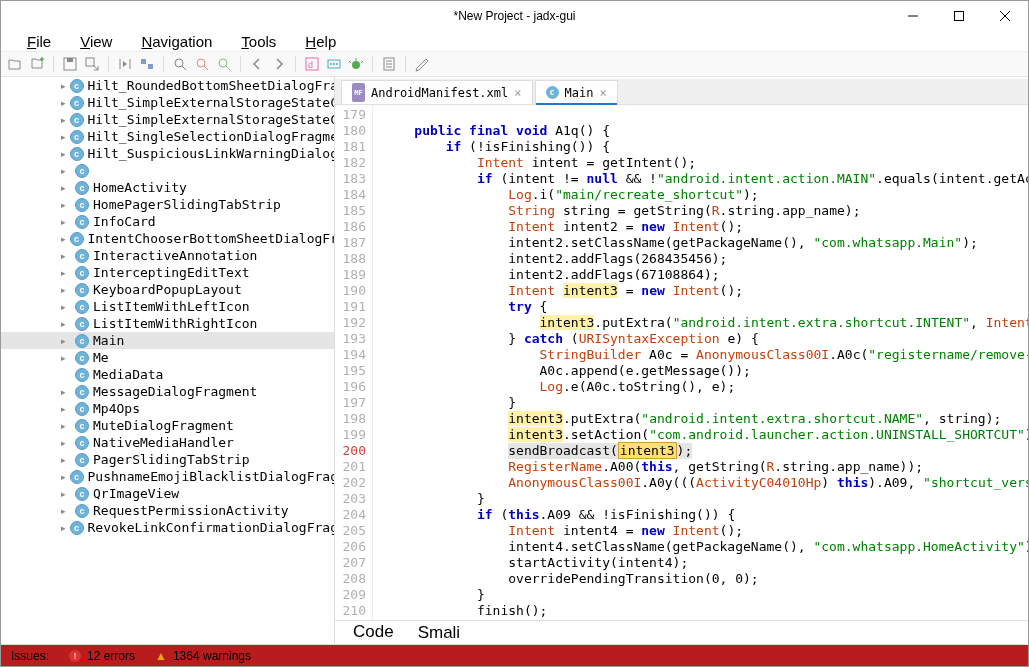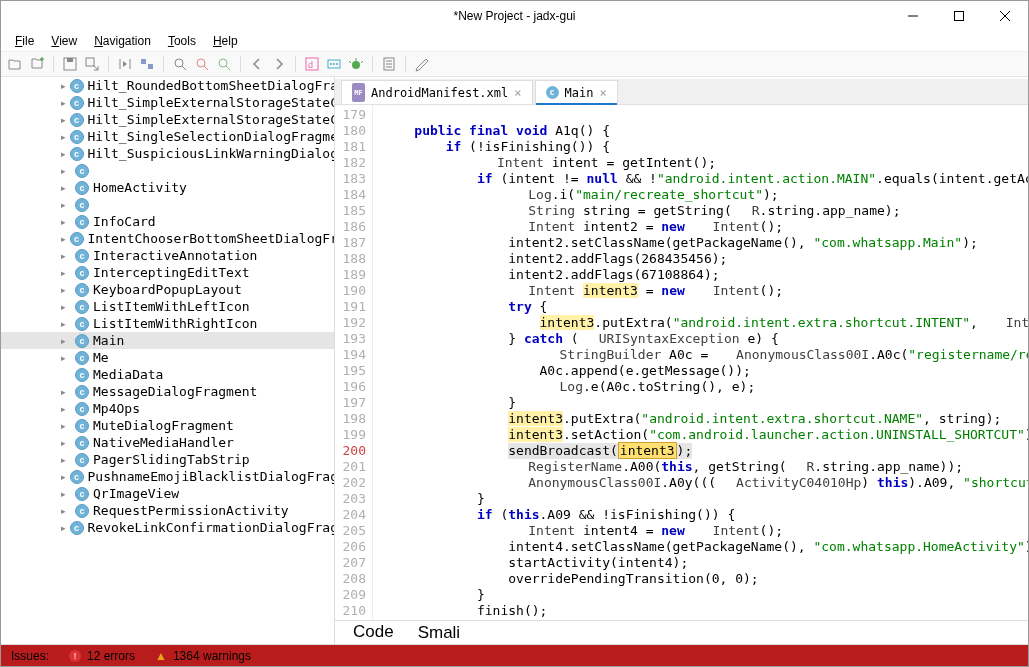--- a/index.html
+++ b/index.html
@@ -2,21 +2,21 @@
 <html><head>
 <meta charset="utf-8">
 <style>
 * { box-sizing: border-box; margin: 0; padding: 0; }
 body { font-family: "Segoe UI", Tahoma, sans-serif; font-size: 12px; color: #000; background: #fff; width: 1029px; height: 667px; overflow: hidden; border: 1px solid #999; display: flex; flex-direction: column; }
 .titlebar { height: 30px; display: flex; align-items: center; justify-content: center; position: relative; background: #fff; }
 .titlebar .title { font-size: 12px; }
 .winctrl { position: absolute; right: 0; top: 0; display: flex; height: 30px; }
 .winctrl div { width: 46px; display: flex; align-items: center; justify-content: center; font-size: 14px; font-family: sans-serif; }
 .menubar { height: 20px; display: flex; align-items: center; padding: 0 6px; gap: 1px; background: #fff; }
-.menubar div { padding: 2px 8px; font-size: 12px; }
+.menubar div { padding: 2px 8px; font-size: 15px; margin-left: 12px; }
 .menubar u { text-decoration: underline; }
 .toolbar { height: 26px; display: flex; align-items: center; padding: 0 6px; gap: 6px; background: #f9f9f9; border-top: 1px solid #eee; border-bottom: 1px solid #e5e5e5; }
 .toolbar .icon { width: 16px; height: 16px; display: flex; align-items: center; justify-content: center; color: #555; }
 .toolbar .sep { width: 1px; height: 16px; background: #ddd; margin: 0 2px; }
 .main { flex: 1; display: flex; overflow: hidden; }
 .sidebar { width: 333px; background: #fff; overflow: hidden; display: flex; flex-direction: column; }
 .tree { flex: 1; overflow: hidden; }
 .tree-row { height: 17px; display: flex; align-items: center; padding-left: 60px; gap: 4px; font-family: "Segoe UI", sans-serif; font-size: 12px; white-space: nowrap; }
 .tree-row .arrow { width: 10px; color: #888; font-size: 9px; }
 .tree-row .cls { width: 14px; height: 14px; border-radius: 50%; background: #6fb3d9; display: flex; align-items: center; justify-content: center; color: #fff; font-size: 9px; font-weight: bold; flex-shrink: 0; border:1px solid #5a9cc4;}
@@ -28,21 +28,21 @@
 .tab.active::after { content:""; position:absolute; left:0; right:0; bottom:-1px; height:2px; background:#2077d2; }
 .tab .close { color: #999; font-size: 12px; }
 .tab .cls { width: 13px; height: 13px; border-radius: 50%; background: #6fb3d9; display: inline-flex; align-items: center; justify-content: center; color: #fff; font-size: 8px; font-weight: bold; }
 .tab .mf { width:13px; height:19px; background:#9b8bc2; color:#fff; font-size:7px; font-weight:bold; display:inline-flex; align-items:center; justify-content:center; border-radius:2px;}
 .code-wrap { flex: 1; display: flex; overflow: hidden; font-family: Consolas, monospace; font-size: 13px; line-height: 16px; position:relative; }
 .gutter { width: 38px; background: #fff; border-right: 1px solid #eee; text-align: right; color: #b0b0b0; padding-right: 6px; padding-top: 2px; }
 .gutter .ln200 { color: #c44; font-weight: normal; }
 .code { flex: 1; padding-top: 2px; padding-left: 10px; white-space: pre; overflow: hidden; }
 .kw { color: #0000c0; font-weight: bold; }
 .str { color: #008000; }
-.type { color: #404040; margin-left: 20px; }
+.type { color: #c2410c; }
 .hl { background: #fff2a8; }
 .hlbox { background: #ffe070; border:1px solid #d0a030; padding:0 1px; }
 .linehl { background: #e5e5e5; display:inline-block; }
 .bottomtabs { height: 24px; border-top: 1px solid #ddd; display: flex; align-items: center; padding-left: 6px; gap: 0; font-size: 17px; }
 .btab { padding: 3px 12px; }
 .btab.active { border-bottom: 2px solid #2077d2; color:#000; }
 .statusbar { height: 22px; border-top: 1px solid #ddd; display: flex; align-items: center; padding: 0 10px; gap: 20px; font-size: 12px; background: #b91c1c; }
 .status-err { color: #000; display: flex; align-items: center; gap: 6px; }
 .errdot { width: 12px; height: 12px; border-radius: 50%; background: #d33; color: #fff; font-size: 9px; display: flex; align-items: center; justify-content: center; }
 .warntri { color: #e6a817; font-size: 12px; }
@@ -224,20 +224,21 @@
           <span class="cls">c</span>
         </div>
         <div class="tree-row">
           <span class="arrow">▸</span>
           <span class="cls">c</span>
           <span class="name">HomeActivity</span>
         </div>
         <div class="tree-row">
           <span class="arrow">▸</span>
           <span class="cls">c</span>
+          <span class="name">HomePagerSlidingTabStrip</span>
         </div>
         <div class="tree-row">
           <span class="arrow">▸</span>
           <span class="cls">c</span>
           <span class="name">InfoCard</span>
         </div>
         <div class="tree-row">
           <span class="arrow">▸</span>
           <span class="cls">c</span>
           <span class="name">IntentChooserBottomSheetDialogFragment</span>

